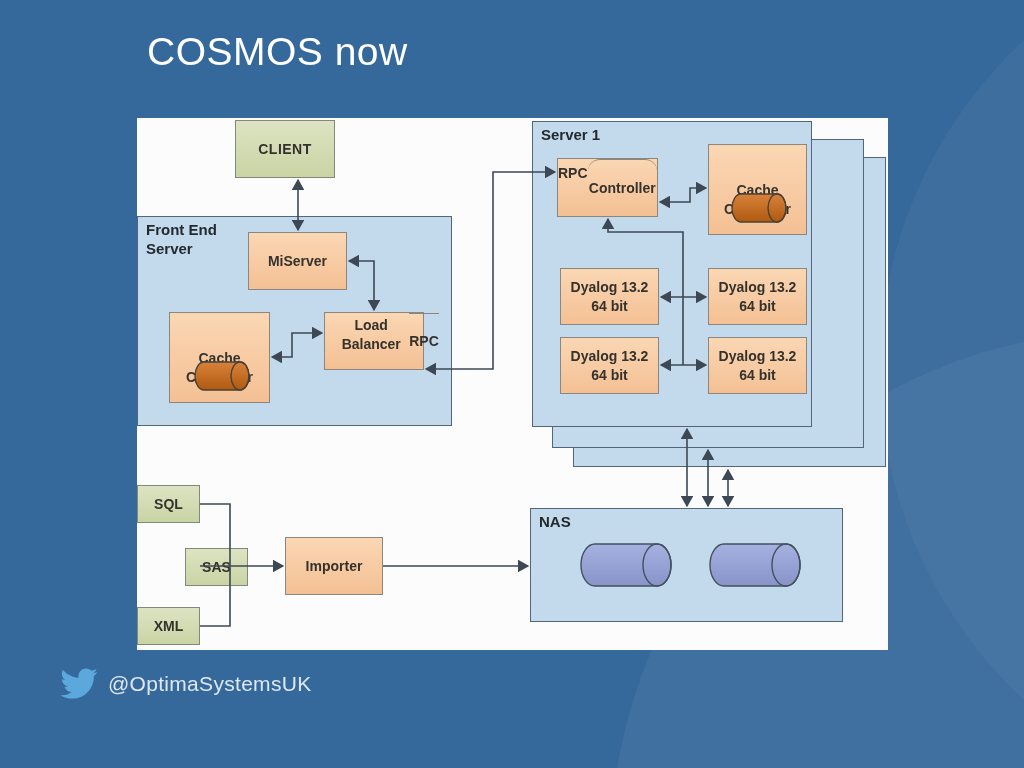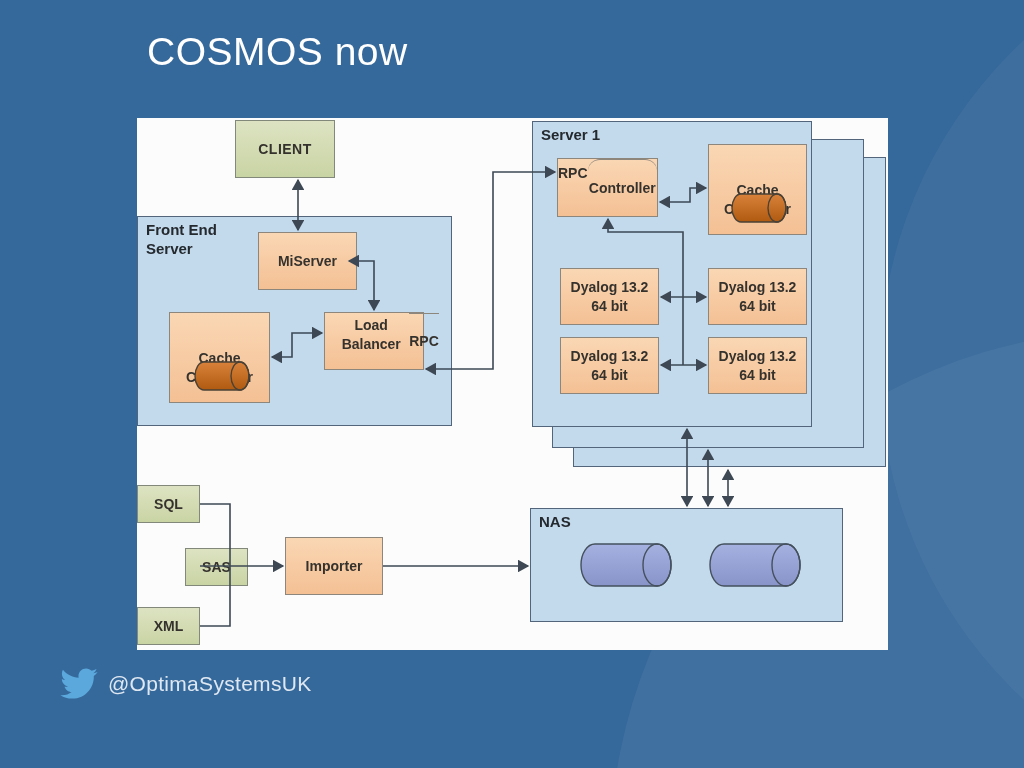--- a/index.html
+++ b/index.html
@@ -97,21 +97,21 @@
               <stop offset="1" stop-color="#8894c9"></stop>
         </linearGradient>
           </defs>
         <path d="M17,2 L79,2 A14,21 0 0 1 79,44 L17,44 A14,21 0 0 1 17,2 Z" fill="url(#ncyl2)" stroke="#44505c" stroke-width="1.4"></path>
         <ellipse cx="79" cy="23" rx="14" ry="21" fill="none" stroke="#44505c" stroke-width="1.4"></ellipse>
       </svg>
     </div>
 
     <div class="node green" style="left:98px;top:2px;width:100px;height:58px;letter-spacing:.5px;">CLIENT</div>
 
-    <div class="node peach" style="left:121px;top:114px;width:99px;height:58px;text-align:right;">MiServer</div>
+    <div class="node peach" style="left:111px;top:114px;width:99px;height:58px;text-align:right;">MiServer</div>
 
     <div class="node peach cache-box" style="left:32px;top:194px;width:101px;height:91px;">
       <div style="width:80px;">Cache Controller</div>
       <svg class="cyl" style="left:23px;top:47px;" width="58" height="34" viewBox="0 0 58 34">
         <defs>
             <linearGradient id="ocyl1" x1="0" y1="0" x2="0" y2="1">
           <stop offset="0" stop-color="#d8813a"></stop>
               <stop offset="1" stop-color="#b05a10"></stop>
         </linearGradient>
           </defs>

